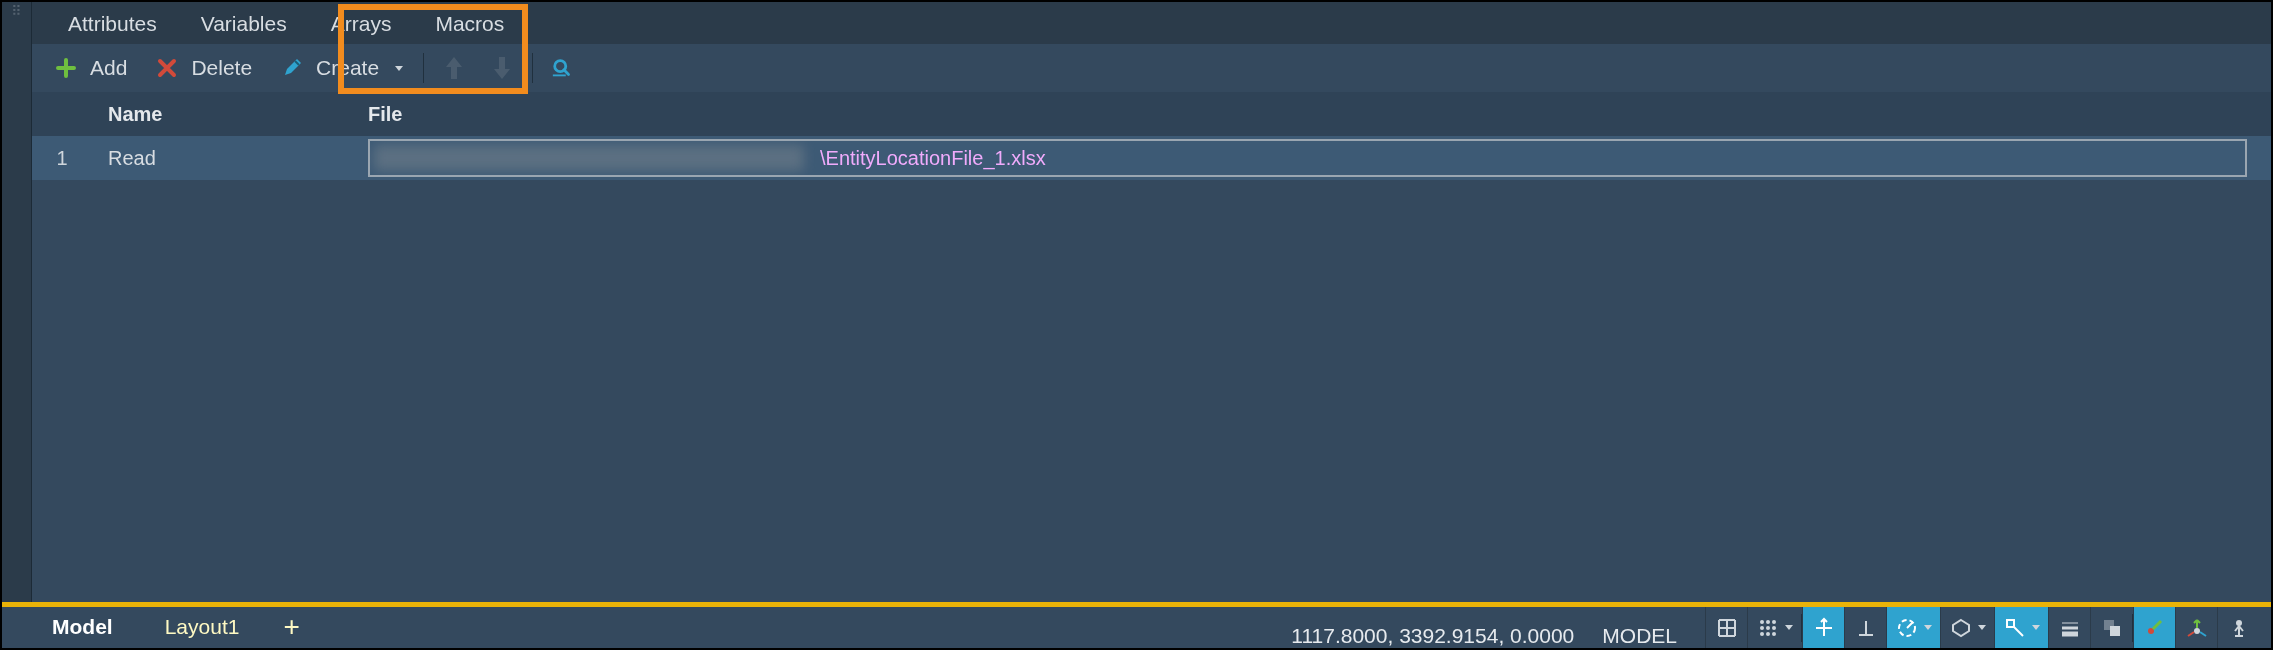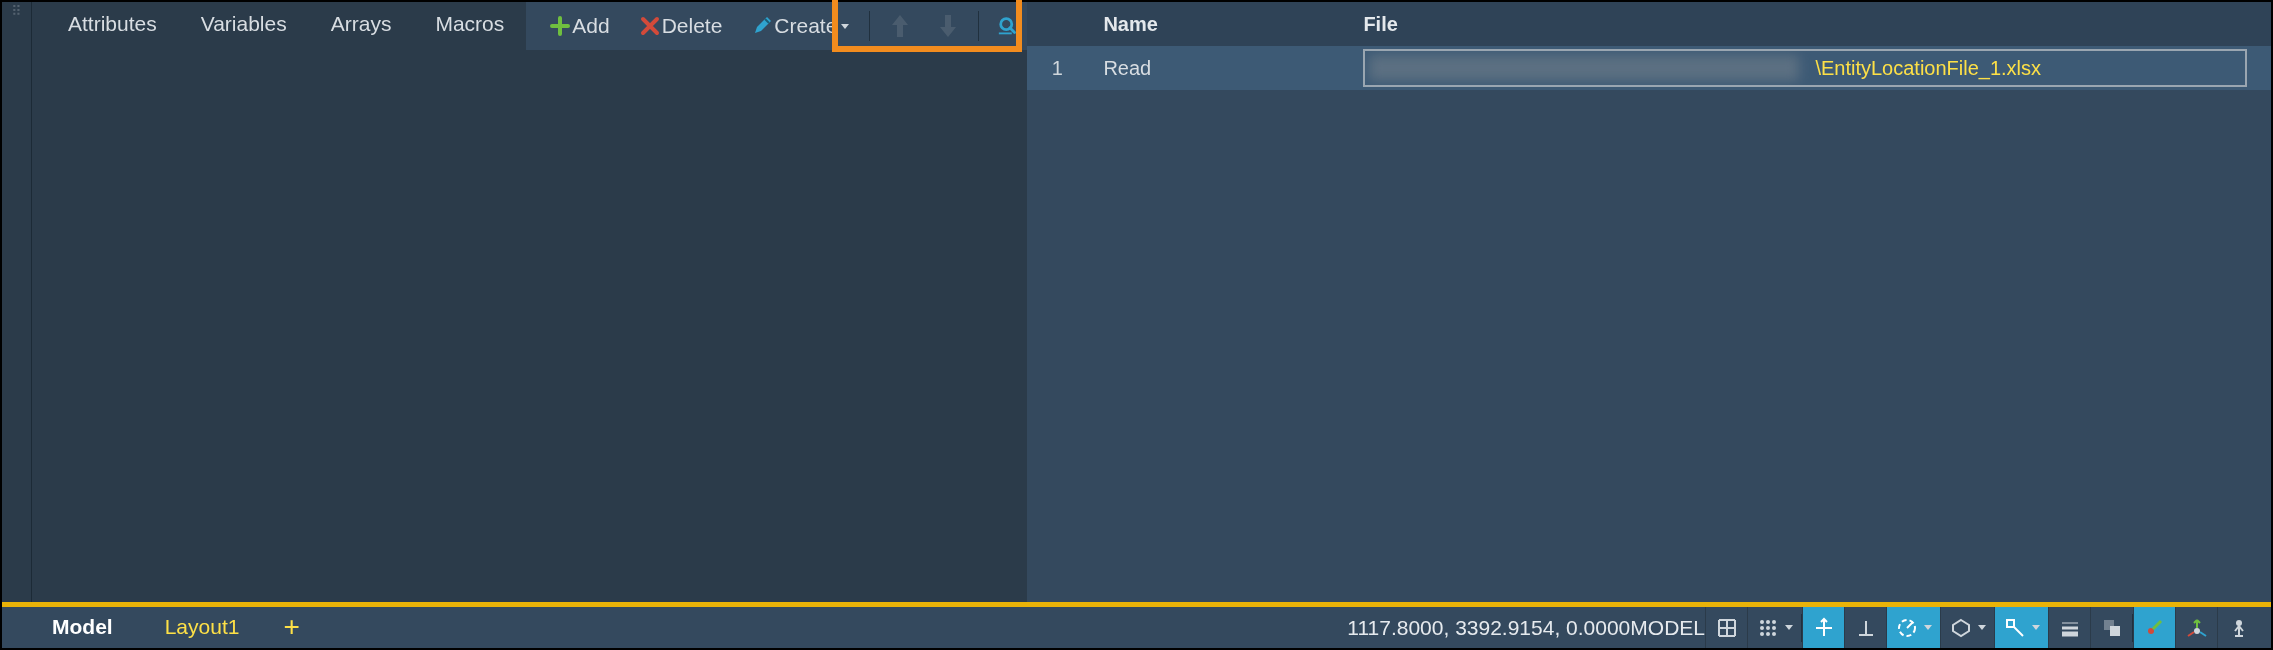--- a/index.html
+++ b/index.html
@@ -37,21 +37,21 @@
   }
   .gutter-grip {
     font-size: 14px;
     letter-spacing: 0;
     line-height: 6px;
     opacity: .5;
   }
   .panel {
     flex: 1;
     display: flex;
-    flex-direction: row;
+    flex-direction: column;
     min-width: 0;
     background: #2b3b4a;
   }
   
   .tabs {
     height: 42px;
     display: flex;
     align-items: stretch;
     padding-left: 14px;
     background: #2b3b4a;
@@ -76,21 +76,21 @@
     display: flex;
     align-items: center;
     padding-left: 14px;
     gap: 12px;
     background: #34495e;
     position: relative;
   }
   .tool-btn {
     display: flex;
     align-items: center;
-    gap: 0;
+    gap: 12px;
     padding: 4px 8px;
     font-size: 21px;
     color: #d8dde2;
     cursor: pointer;
     white-space: nowrap;
   }
   .tool-btn.icon-only { padding: 4px 6px; }
   .tool-btn.disabled { opacity: .4; cursor: default; }
   .icon {
     display: inline-flex;
@@ -154,21 +154,21 @@
     bottom: 4px;
     width: 430px;
     background: #5f7283;
     filter: blur(6px);
     opacity: .9;
     border-radius: 2px;
   }
   .file-text {
     position: relative;
     margin-left: 440px;
-    color: #fde047;
+    color: #f0abfc;
     white-space: nowrap;
   }
   .grid-body-rest {
     flex: 1;
     background: #34495e;
   }
   
   .statusbar {
     height: 46px;
     background: #34495e;
@@ -182,21 +182,21 @@
     align-items: flex-end;
     padding-left: 24px;
     position: relative;
     padding-bottom: 0;
   }
   .model-tab {
     display: flex;
     align-items: center;
     padding: 0 26px;
     font-size: 21px;
-    color: #fde047;
+    color: #fef9c3;
     height: 42px;
     position: relative;
     cursor: pointer;
   }
   .model-tab.active {
     color: #fff;
     font-weight: 700;
   }
   .model-tab.active::before {
     content: '';
@@ -209,25 +209,26 @@
     transform: skewX(-20deg);
     z-index: -1;
     border-top: 1px solid #4a5d6f;
     border-left: 1px solid #4a5d6f;
     border-right: 1px solid #4a5d6f;
   }
   .model-tab.plus { font-size: 28px; font-weight: 300; padding: 0 18px; }
   .status-mid {
     flex: 1;
     display: flex;
-    align-items: center;
+    align-items: flex-end;
     justify-content: flex-end;
     padding-right: 12px;
     color: #e6eaee;
     font-size: 21px;
+    gap: 28px;
   }
   .status-icons {
     display: flex;
     align-items: center;
     gap: 0;
     height: 100%;
   }
   .sbtn {
     height: 100%;
     min-width: 42px;

